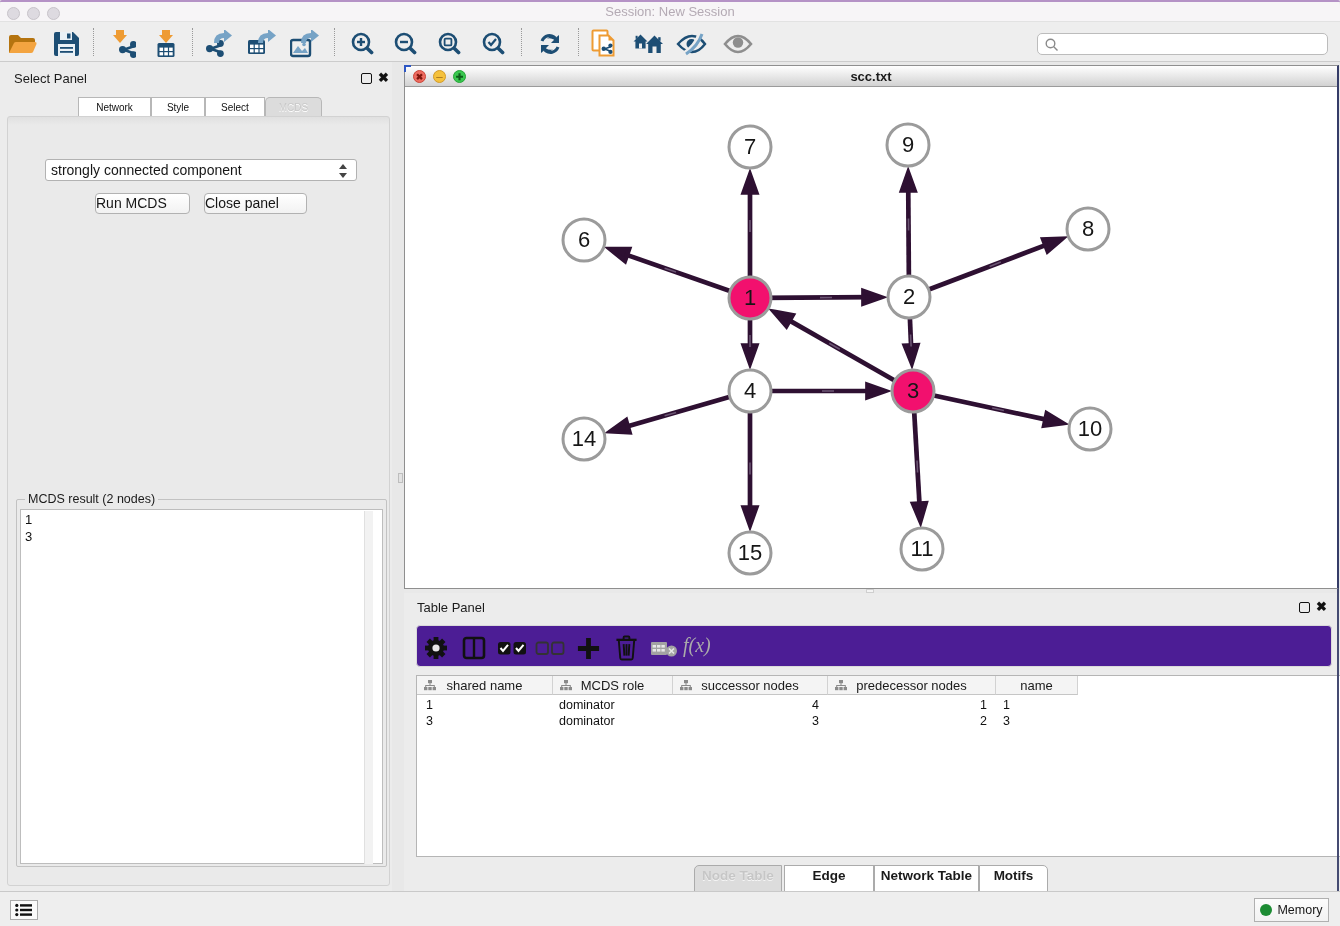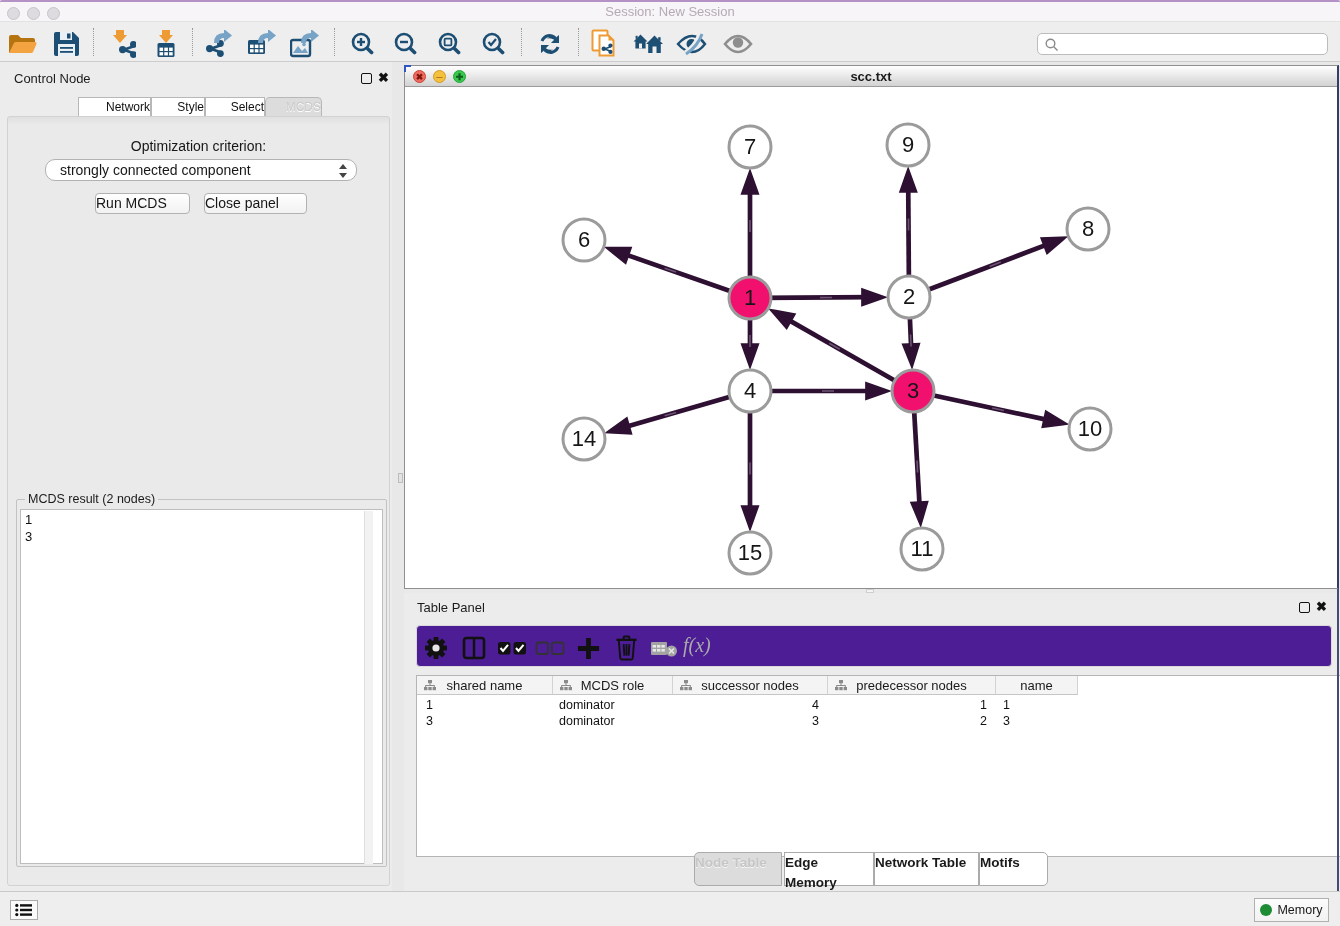--- a/index.html
+++ b/index.html
@@ -10,25 +10,25 @@
 .light{position:absolute;top:7px;width:13px;height:13px;border-radius:50%;background:#dddae0;border:1px solid #c8c4ca}
 #wtitle{position:absolute;left:0;top:4px;width:100%;text-align:center;font-size:13px;color:#b4aab4}
 #toolbar{left:0;top:22px;width:1340px;height:40px;background:#eeeeee;border-bottom:1px solid #cccccc}
 .sep{position:absolute;top:6px;height:28px;width:0;border-left:1px dotted #9a9a9a}
 .tbi{position:absolute}
 
 #cpanel{left:0;top:62px;width:392px;height:829px;background:#ececec}
 #cphead{position:absolute;left:14px;top:9px;font-size:13px;color:#1c1c1c}
 .paneicon{position:absolute;top:11px;width:11px;height:11px;border:1.5px solid #111;border-radius:2px}
 .panex{position:absolute;top:8px;font-size:13px;font-weight:bold;color:#111}
-.cptab{position:absolute;top:35px;height:20px;border:1px solid #b7b7b7;background:#ffffff;font-size:12px;color:#111;text-align:right;line-height:19px}
+.cptab{position:absolute;top:35px;height:20px;border:1px solid #b7b7b7;background:#ffffff;font-size:10px;color:#111;text-align:center;line-height:19px}
 #tabmcds{background:#dcdcdc;color:#c9c9c9;text-shadow:0 1px 0 #fff;border-radius:5px 5px 0 0;height:24px;border-bottom:none}
 #cpcontent{position:absolute;left:7px;top:54px;width:383px;height:770px;background:linear-gradient(#e0e0e0,#eaeaea 8px,#eaeaea);border:1px solid #d2d2d2;border-radius:3px}
 #optlabel{position:absolute;left:0;top:21px;width:100%;text-align:center;font-size:14px;color:#161616}
-#combo{position:absolute;left:37px;top:42px;width:312px;height:22px;background:#fff;border:1px solid #b2b2b2;border-radius:10px;font-size:14px;color:#161616;line-height:20px;padding-left:14px}
+#combo{position:absolute;left:37px;top:42px;width:312px;height:22px;background:#fff;border:1px solid #b2b2b2;border-radius:3px;font-size:14px;color:#161616;line-height:20px;padding-left:5px}
 #combo svg{position:absolute;right:8px;top:3px}
 .btn{position:absolute;top:76px;height:21px;background:linear-gradient(#ffffff,#f2f2f2);border:1px solid #b2b2b2;border-radius:4px;font-size:14px;color:#161616;text-align:left;line-height:19px}
 #groupbox{position:absolute;left:8px;top:382px;width:371px;height:368px;border:1px solid #c2c2c2;border-radius:2px}
 #grouplab{position:absolute;left:8px;top:-8px;background:#eaeaea;padding:0 3px;font-size:12.5px;color:#1a1a1a}
 #mcdsarea{position:absolute;left:3px;top:9px;width:363px;height:355px;background:#fff;border:1px solid #bdbdbd;font-size:13px;color:#111;padding:2px 0 0 4px;line-height:16.5px}
 #mcdssb{position:absolute;right:9px;top:1px;width:9px;height:353px;background:#f2f2f2;border-left:1px solid #e0e0e0}
 
 #vsplit{left:392px;top:62px;width:12px;height:829px;background:#e8e8e8}
 #vshandle{position:absolute;left:6px;top:411px;width:5px;height:10px;background:#e2e2e2;border:1px solid #bdbdbd}
 
@@ -42,21 +42,21 @@
 
 #tpanel{left:404px;top:593px;width:936px;height:298px;background:#ececec}
 #tptitle{position:absolute;left:13px;top:7px;font-size:13px;color:#1c1c1c}
 #tbar{position:absolute;left:12px;top:32px;width:916px;height:42px;background:#4c1d95;border:1px solid #dadada;border-radius:4px}
 .tbicon{position:absolute;top:4px}
 #ttable{position:absolute;left:12px;top:82px;width:1080px;height:182px;background:#fff;border:1px solid #b5b5b5}
 .th{position:absolute;top:0;height:19px;background:#f4f4f4;border-right:1px solid #d2d2d2;border-bottom:1px solid #c6c6c6;font-size:13px;color:#1a1a1a;text-align:center;line-height:19px}
 .treeic{position:absolute;left:7px;top:4px}
 .td{position:absolute;font-size:12.5px;color:#111;height:16px;line-height:16px}
 
-.btab{position:absolute;top:259px;height:34px;border:1px solid #ababab;background:#fff;font-size:13.5px;font-weight:bold;color:#1a1a1a;text-align:left;line-height:20px}
+.btab{position:absolute;top:272px;height:34px;border:1px solid #ababab;background:#fff;font-size:13.5px;font-weight:bold;color:#1a1a1a;text-align:center;line-height:20px}
 #btab0{background:#dcdcdc;color:#c6c6c6;text-shadow:0 1px 0 #f5f5f5;border-radius:5px 0 0 5px}
 #btab3{border-radius:0 5px 5px 0}
 
 #rightedge{left:1337px;top:589px;width:2px;height:337px;background:#454b72}
 #statusbar{left:0;top:891px;width:1340px;height:35px;background:#eeeeee;border-top:1px solid #c9c9c9}
 #listbtn{position:absolute;left:10px;top:8px;width:28px;height:20px;background:#fafafa;border:1px solid #ababab}
 #membtn{position:absolute;left:1254px;top:6px;width:75px;height:24px;background:linear-gradient(#fcfcfc,#f2f2f2);border:1px solid #b0b0b0;font-size:12.5px;color:#161616;line-height:22px;text-align:center}
 #membtn i{display:inline-block;width:12px;height:12px;border-radius:50%;background:#1d8c34;vertical-align:-2px;margin-right:5px;font-style:normal}
 </style></head>
 <body>
@@ -208,29 +208,28 @@
     <div class="sep" style="left:578px"></div>
 <div style="position:absolute;left:1037px;top:11px;width:291px;height:22px;background:#fff;border:1px solid #bcbcbc;border-radius:5px">
 <svg width="14" height="14" viewBox="0 0 14 14" style="position:absolute;left:7px;top:4px">
         <circle cx="5.5" cy="5.5" r="4.3" fill="none" stroke="#8a8a8a" stroke-width="1.4"></circle>
         <line x1="8.8" y1="8.8" x2="12.5" y2="12.5" stroke="#8a8a8a" stroke-width="1.4"></line>
       </svg>
     </div>
 </div>
 
 <div class="abs" id="cpanel">
-<div id="cphead">Control Node</div>
+<div id="cphead">Select Panel</div>
 <div class="paneicon" style="left:361px"></div>
     <div class="panex" style="left:378px">✖</div>
 <div class="cptab" style="left:78px;width:73px">Network</div>
 <div class="cptab" style="left:151px;width:54px">Style</div>
 <div class="cptab" style="left:205px;width:60px">Select</div>
 <div class="cptab" id="tabmcds" style="left:265px;width:57px">MCDS</div>
 <div id="cpcontent">
-  <div id="optlabel">Optimization criterion:</div>
   <div id="combo">strongly connected component
     <svg width="10" height="16" viewBox="0 0 10 16">
           <path d="M5 1 L9 6 L1 6 Z" fill="#444"></path>
           <path d="M5 15 L9 10 L1 10 Z" fill="#444"></path>
         </svg>
   </div>
   <div class="btn" style="left:87px;width:95px">Run MCDS</div>
   <div class="btn" style="left:196px;width:103px">Close panel</div>
   <div id="groupbox">
         <span id="grouplab">MCDS result (2 nodes)</span>

